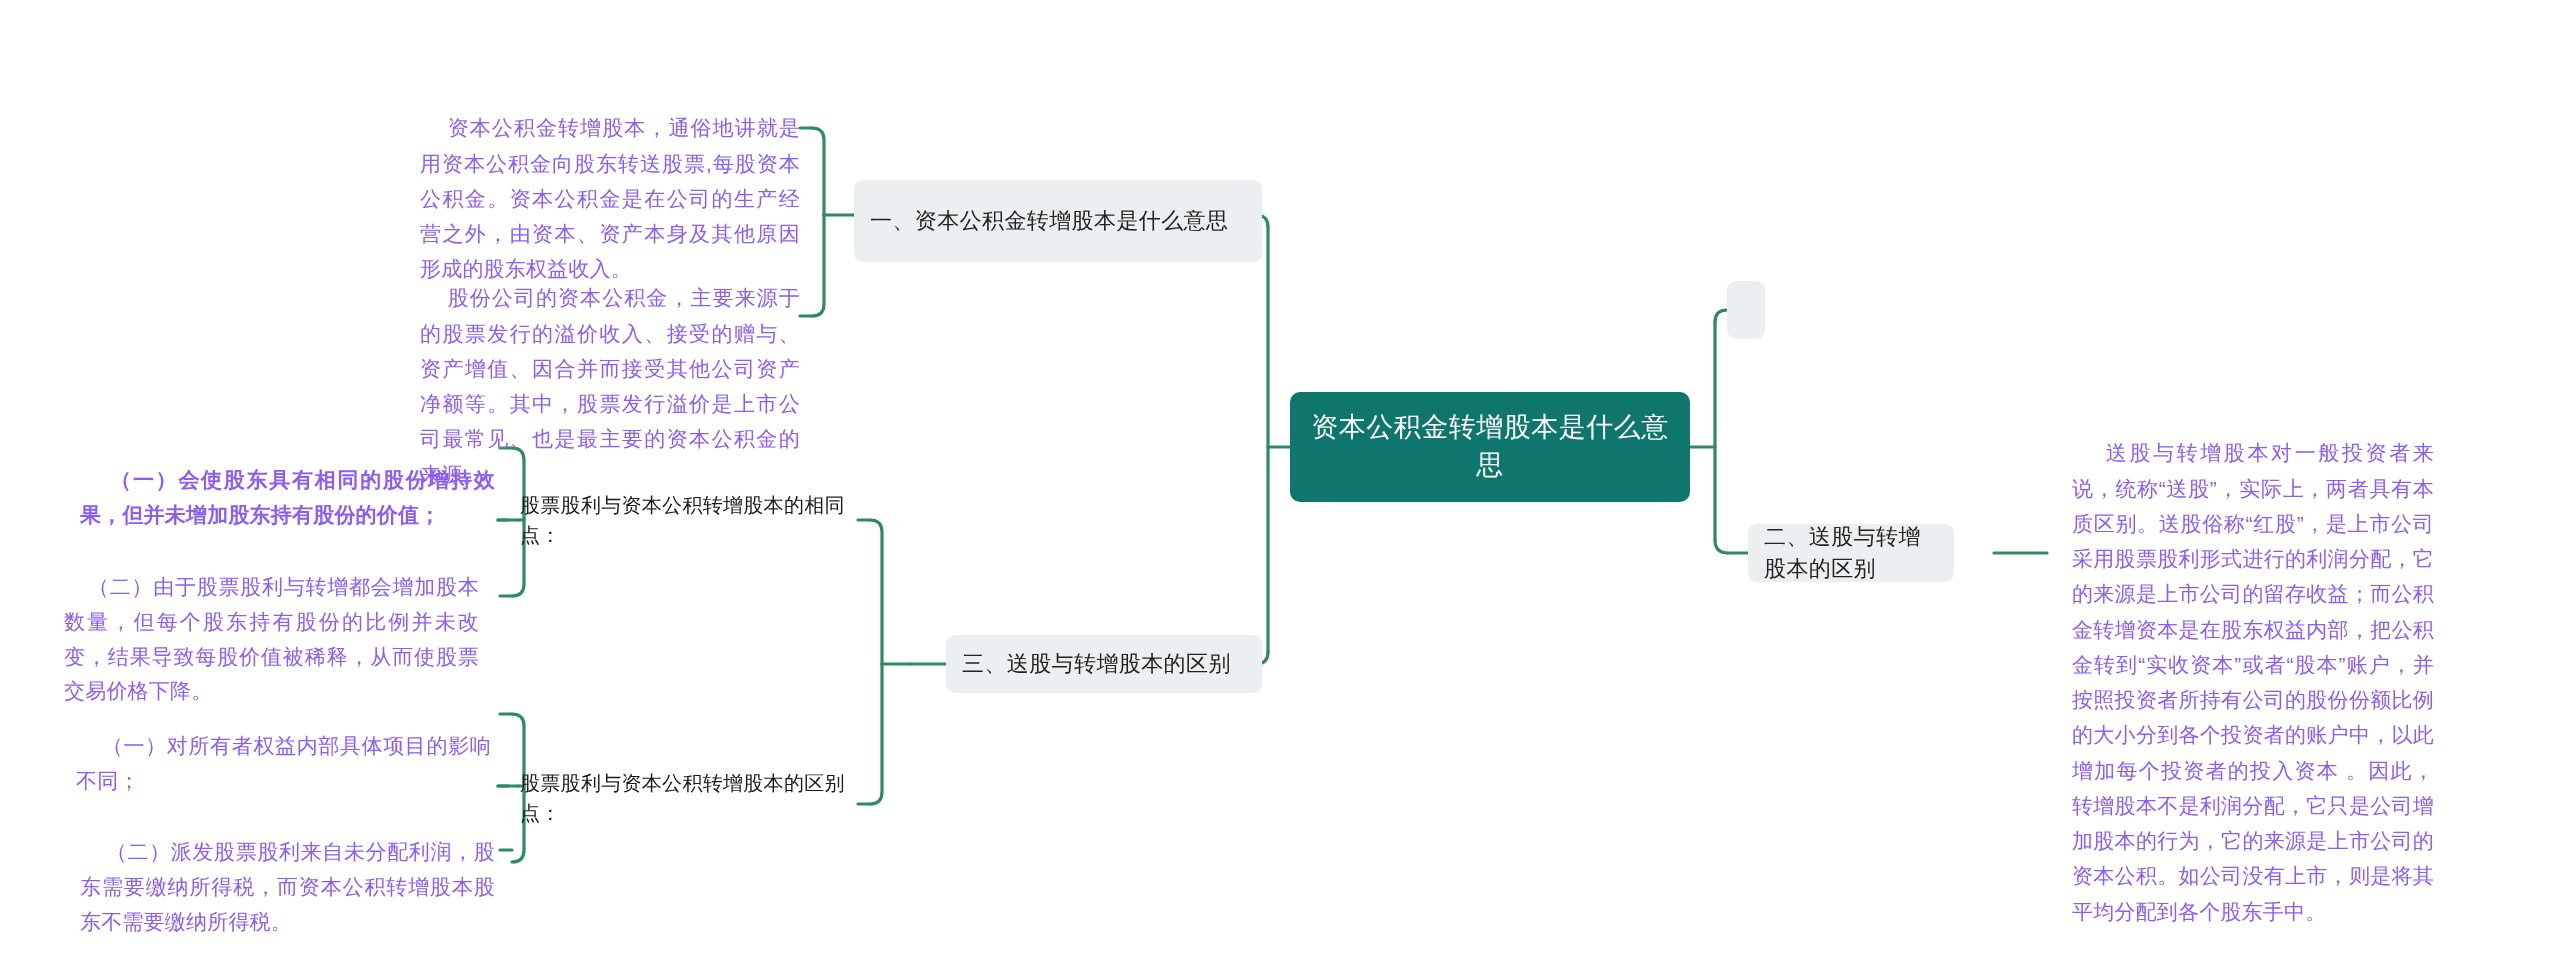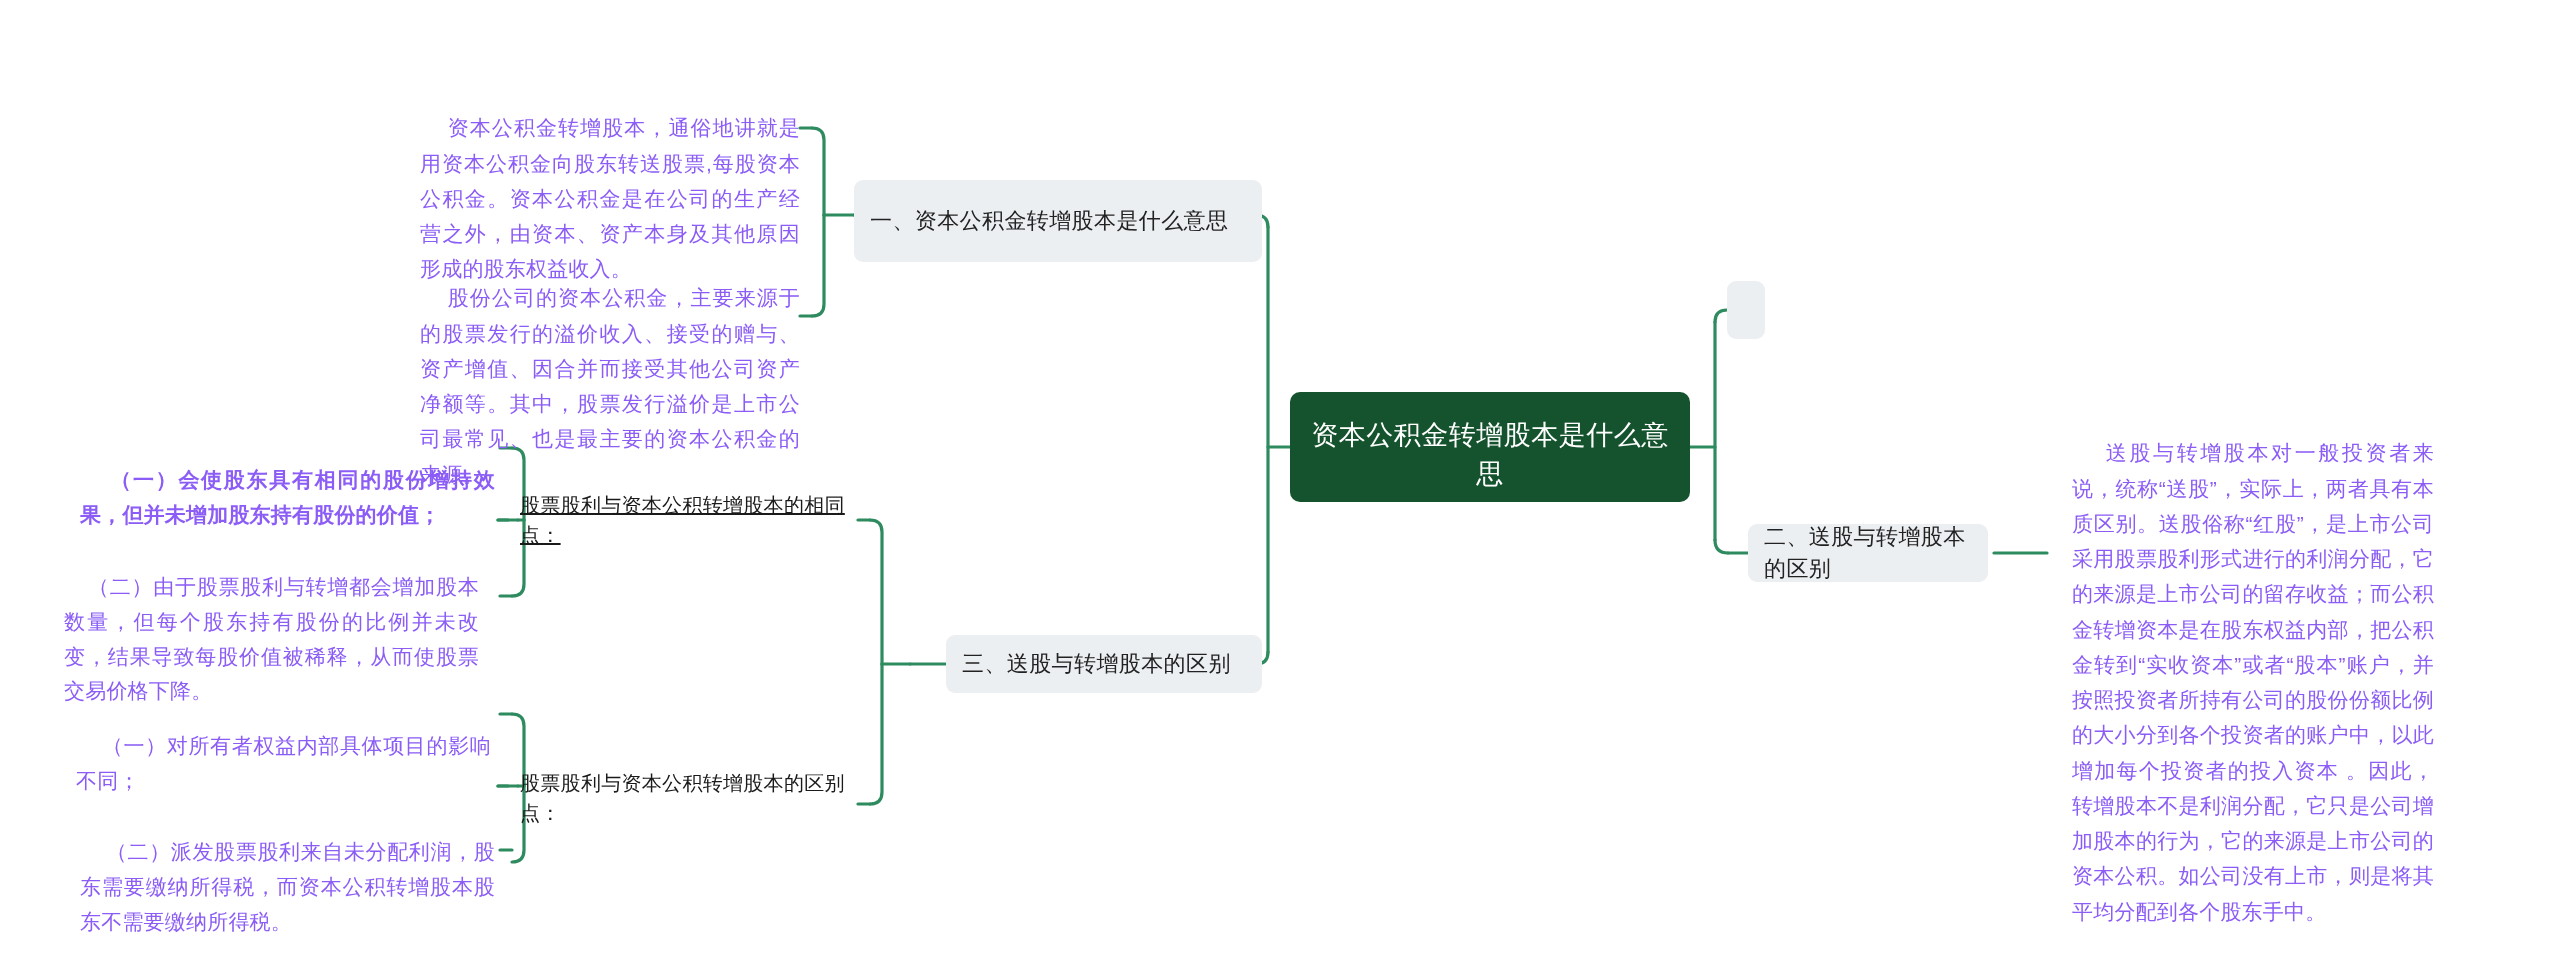--- a/index.html
+++ b/index.html
@@ -23,30 +23,30 @@
   }
   .node {
     position: absolute;
     white-space: pre-wrap;
     word-break: break-all;
     line-height: 1.62;
     color: #1a1a1a;
   }
   
   .root-node {
-    background: #14532d;
+    background: #0f766e;
     color: #ffffff;
     border-radius: 10px;
     font-size: 27px;
     line-height: 1.42;
     text-align: center;
     display: flex;
-    align-items: flex-end;
+    align-items: flex-start;
     justify-content: center;
-    padding: 9px 18px;
+    padding: 16px 18px;
     letter-spacing: 0.5px;
   }
   
   .topic-node {
     background: #eceff1;
     border-radius: 9px;
     font-size: 22px;
     line-height: 1.45;
     color: #222222;
     padding: 11px 16px;
@@ -134,41 +134,41 @@
   </div>
 
   <div class="node topic-node" style="left:854px; top:180px; width:408px; height:82px;">
     <span>一、资本公积金转增股本是什么意思</span>
   </div>
 
   <div class="node topic-node empty" style="left:1727px; top:281px; width:38px; height:58px;">
     <span></span>
   </div>
 
-  <div class="node topic-node" style="left:1748px; top:524px; width:240px; height:58px;">
+  <div class="node topic-node" style="left:1748px; top:524px; width:206px; height:58px;">
     <span>二、送股与转增股本的区别</span>
   </div>
 
   <div class="node topic-node" style="left:946px; top:635px; width:316px; height:58px;">
     <span>三、送股与转增股本的区别</span>
   </div>
 
   <div class="node para-node" style="left:420px; top:75px; width:380px;">
     <span>资本公积金转增股本，通俗地讲就是用资本公积金向股东转送股票,每股资本公积金。资本公积金是在公司的生产经营之外，由资本、资产本身及其他原因形成的股东权益收入。</span>
   </div>
 
   <div class="node para-node" style="left:420px; top:245px; width:380px;">
     <span>股份公司的资本公积金，主要来源于的股票发行的溢价收入、接受的赠与、资产增值、因合并而接受其他公司资产净额等。其中，股票发行溢价是上市公司最常见、也是最主要的资本公积金的来源。</span>
   </div>
 
   <div class="node para-node" style="left:2072px; top:400px; width:362px;">
     <span>送股与转增股本对一般投资者来说，统称“送股”，实际上，两者具有本质区别。送股俗称“红股”，是上市公司采用股票股利形式进行的利润分配，它的来源是上市公司的留存收益；而公积金转增资本是在股东权益内部，把公积金转到“实收资本”或者“股本”账户，并按照投资者所持有公司的股份份额比例的大小分到各个投资者的账户中，以此增加每个投资者的投入资本 。因此，转增股本不是利润分配，它只是公司增加股本的行为，它的来源是上市公司的资本公积。如公司没有上市，则是将其平均分配到各个股东手中。</span>
   </div>
 
-  <div class="node label-node" style="left:520px; top:500px; width:340px; height:40px;text-decoration:underline;">
+  <div class="node label-node" style="left:520px; top:500px; width:340px; height:40px;">
     <span>股票股利与资本公积转增股本的相同点：</span>
   </div>
 
   <div class="node label-node" style="left:520px; top:766px; width:340px; height:40px;margin-top:12px;">
     <span>股票股利与资本公积转增股本的区别点：</span>
   </div>
 
   <div class="node para-node tight" style="left:80px; top:428px; width:415px;font-weight:bold;">
     <span>（一）会使股东具有相同的股份增持效果，但并未增加股东持有股份的价值；</span>
   </div>

